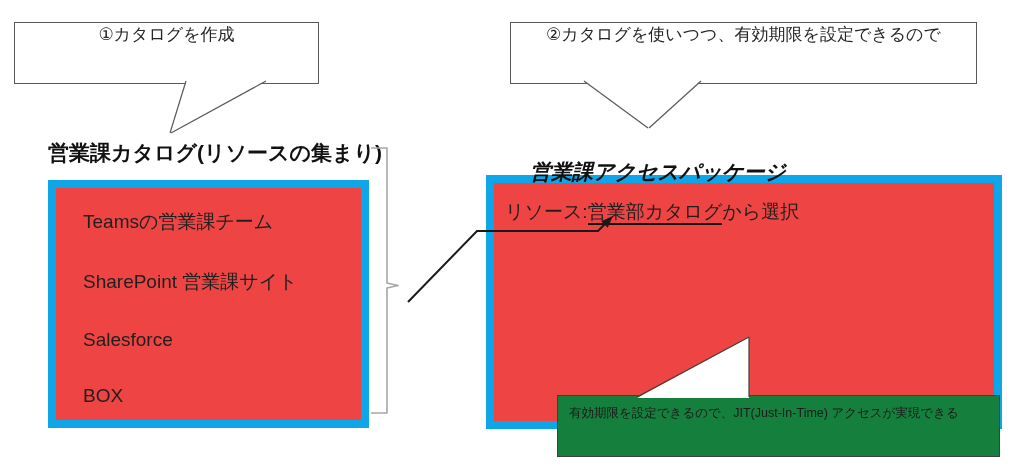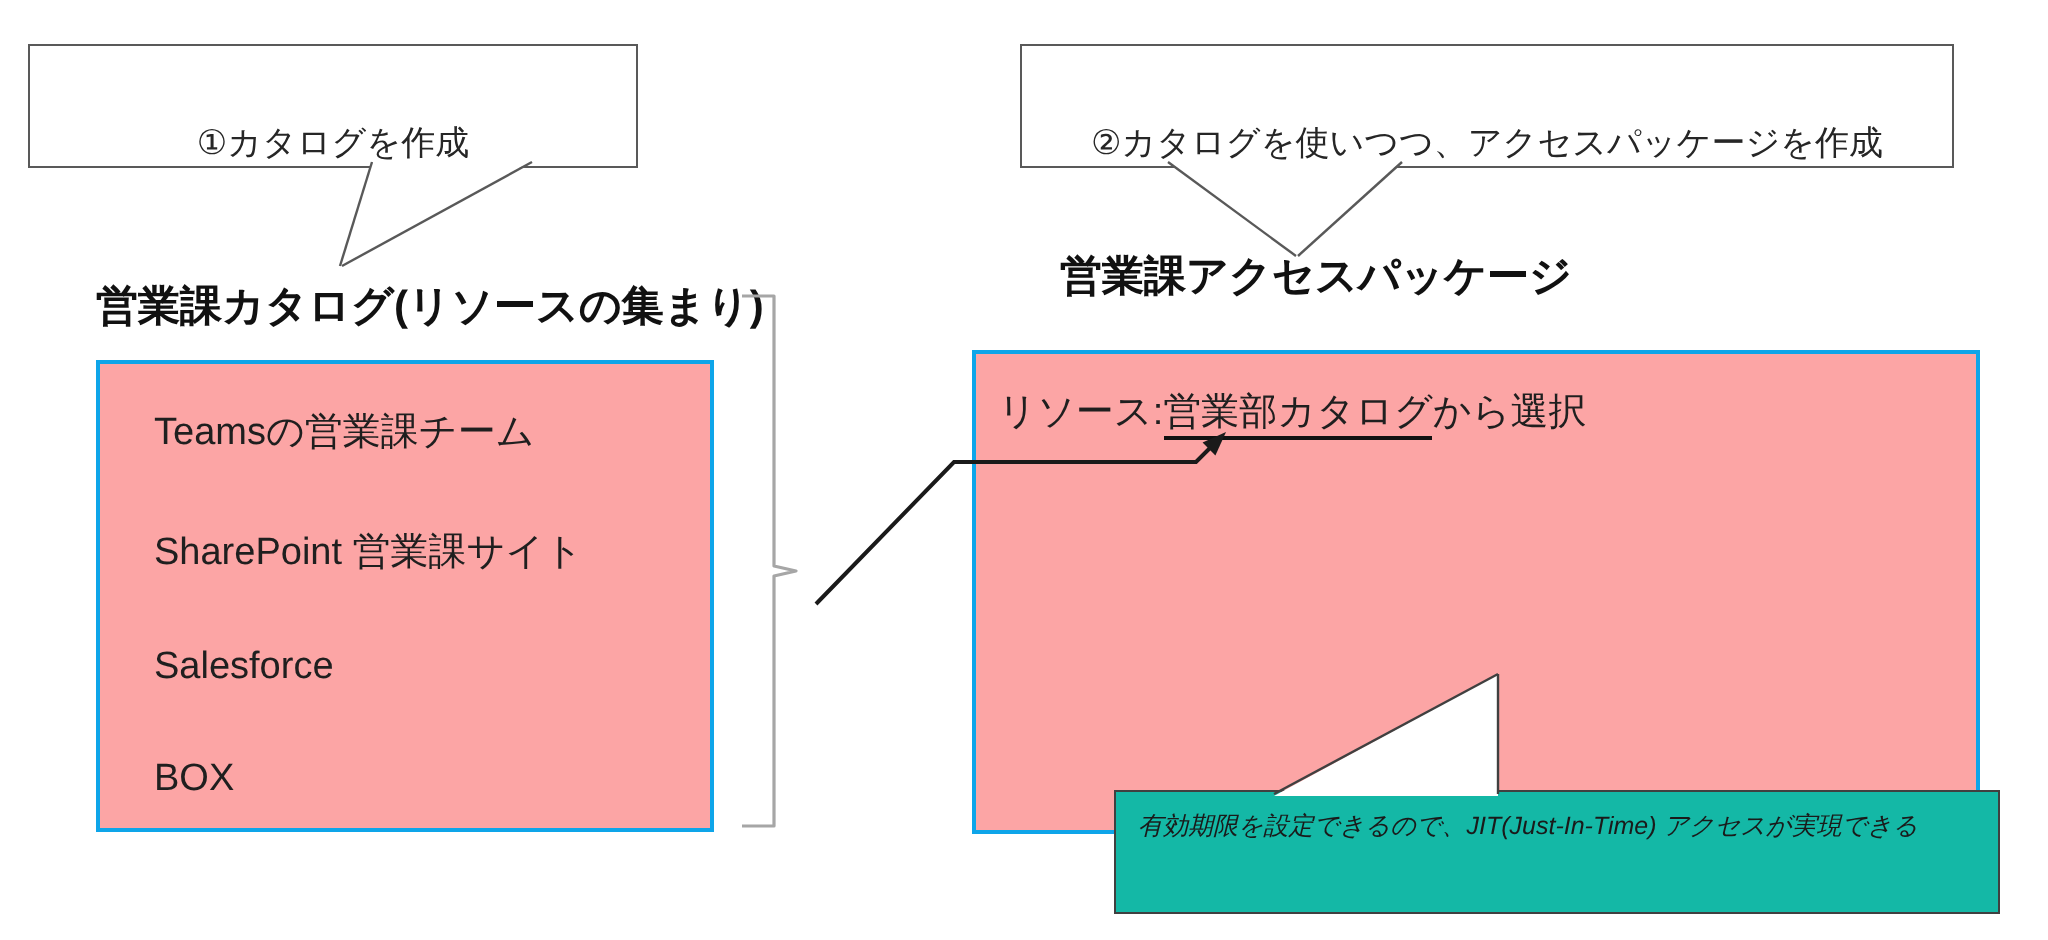--- a/index.html
+++ b/index.html
@@ -3,57 +3,57 @@
 <meta charset="utf-8">
 <style>
   html,body{margin:0;padding:0;}
   body{
     width:1024px;height:470px;background:#ffffff;position:relative;overflow:hidden;
     font-family:"Liberation Sans","DejaVu Sans",sans-serif;color:#1f1f1f;
   }
   
   .callout{
     position:absolute;background:#fff;border:1px solid #595959;
-    display:flex;align-items:flex-end;justify-content:center;
+    display:flex;align-items:flex-start;justify-content:center;
     font-size:17px;color:#262626;z-index:2;
   }
   .callout1{left:14px;top:22px;width:303px;height:60px;}
   .callout2{left:510px;top:22px;width:465px;height:60px;}
   
   .heading{
     position:absolute;font-weight:bold;font-size:21px;color:#111;z-index:2;white-space:nowrap;
   }
   .heading-left{left:48px;top:139px;}
-  .heading-right{left:530px;top:124px;}
+  .heading-right{left:530px;top:158px;font-style:italic;}
   
-  .bigbox{position:absolute;background:#fca5a5;border:2px solid #0ea5e9;z-index:1;text-decoration:underline;}
+  .bigbox{position:absolute;background:#ef4444;border:8px solid #0ea5e9;z-index:1;text-decoration:underline;}
   .catalog-box{left:48px;top:180px;width:305px;height:232px;}
   .package-box{left:486px;top:175px;width:500px;height:238px;}
   .resource-item{position:absolute;left:27px;font-size:19px;color:#1f1f1f;white-space:nowrap;}
   .pkg-row{position:absolute;left:11px;font-size:19px;color:#1f1f1f;white-space:nowrap;}
   .pkg-link{border-bottom:2px solid #111;padding-bottom:1px;}
   
   .notebox{
-    position:absolute;left:557px;top:395px;width:443px;height:62px;background:#14b8a6;
+    position:absolute;left:557px;top:395px;width:443px;height:62px;background:#15803d;
     border:1px solid #404040;z-index:3;box-sizing:border-box;
-    font-size:12.5px;line-height:1.35;color:#1a1a1a;padding:9px 10px 0 11px;font-style:italic;
+    font-size:12.5px;line-height:1.35;color:#1a1a1a;padding:9px 10px 0 11px;
   }
   .notebox .line{white-space:nowrap;}
   
   svg.overlay{position:absolute;left:0;top:0;z-index:5;pointer-events:none;}
 </style>
 </head>
 <body>
 
 <div class="callout callout1">
   <span>①カタログを作成</span>
 </div>
 
 <div class="callout callout2">
-  <span>②カタログを使いつつ、アクセスパッケージを作成</span>
+  <span>②カタログを使いつつ、有効期限を設定できるので</span>
 </div>
 
 <div class="heading heading-left">営業課カタログ(リソースの集まり)</div>
 
 <div class="heading heading-right">営業課アクセスパッケージ</div>
 
 <div class="bigbox catalog-box">
   <div class="resource-item" style="top:21px">Teamsの営業課チーム</div>
   <div class="resource-item" style="top:141px">Salesforce</div>
   <div class="resource-item" style="top:81px">SharePoint 営業課サイト</div>

